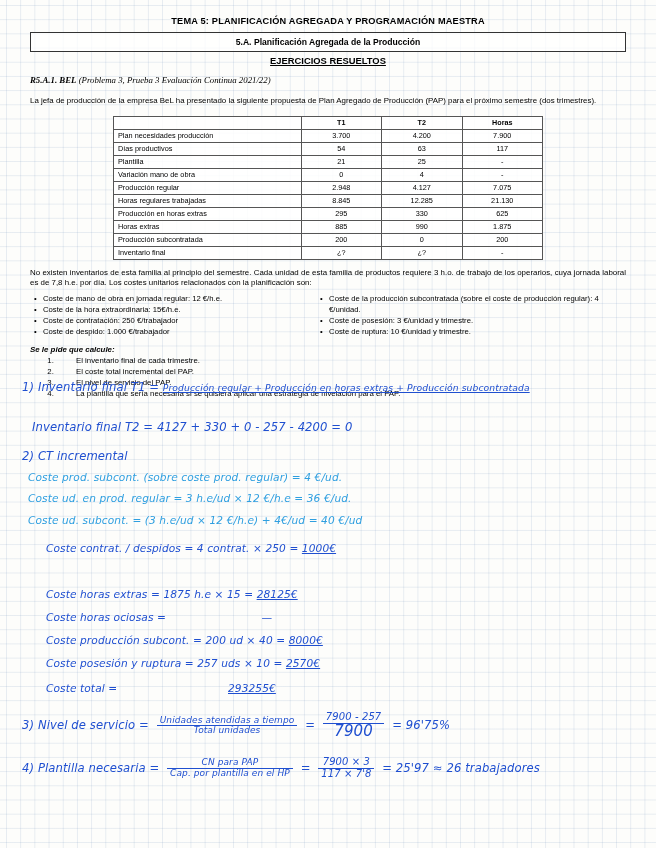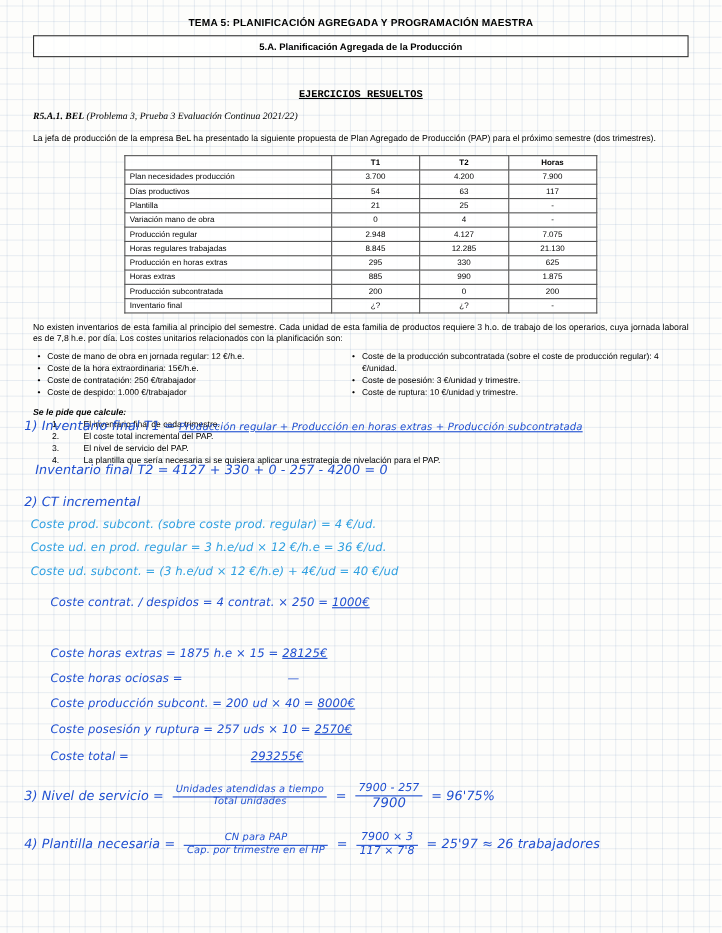--- a/index.html
+++ b/index.html
@@ -45,22 +45,21 @@
     font-weight: bold;
     font-size: 8.6px;
     padding: 4px 0;
     background: rgba(255,255,255,0.75);
   }
   .section-head {
     text-align: center;
     font-weight: bold;
     font-size: 9.4px;
     text-decoration: underline;
-    margin-top: 28px;
-    font-family: Liberation Mono, monospace;
+    margin-top: 3px;
   }
   .exercise-line {
     font-size: 8.8px;
     margin-top: 9px;
     font-style: italic;
     font-family: Liberation Serif, serif;
   }
   .exercise-line .code {
     font-weight: bold;
     font-style: italic;
@@ -347,30 +346,30 @@
 
     <div class="hw blue s12 italic" style="left:22px; top:707px;">
       <span>3) Nivel de servicio =</span>
       <span class="frac" style="margin:0 4px;">
         <span class="num" style="font-size:9px;">Unidades atendidas a tiempo</span>
         <span class="den" style="font-size:9px;">Total unidades</span>
       </span>
       <span>=</span>
       <span class="frac" style="margin:0 4px;">
         <span class="num" style="font-size:10px;">7900 - 257</span>
-        <span class="den" style="font-size:12px;">7900</span>
+        <span class="den" style="font-size:15px;">7900</span>
       </span>
       <span>= 96'75%</span>
     </div>
 
     <div class="hw blue s12 italic" style="left:22px; top:752px;">
       <span>4) Plantilla necesaria =</span>
       <span class="frac" style="margin:0 4px;">
         <span class="num" style="font-size:9px;">CN para PAP</span>
-        <span class="den" style="font-size:9px;">Cap. por trimestre en el HP</span>
+        <span class="den" style="font-size:9px;">Cap. por plantilla en el HP</span>
       </span>
       <span>=</span>
       <span class="frac" style="margin:0 4px;">
         <span class="num" style="font-size:10px;">7900 × 3</span>
         <span class="den" style="font-size:10px;">117 × 7'8</span>
       </span>
       <span>= 25'97 ≈ 26 trabajadores</span>
     </div>
 
   </div>

